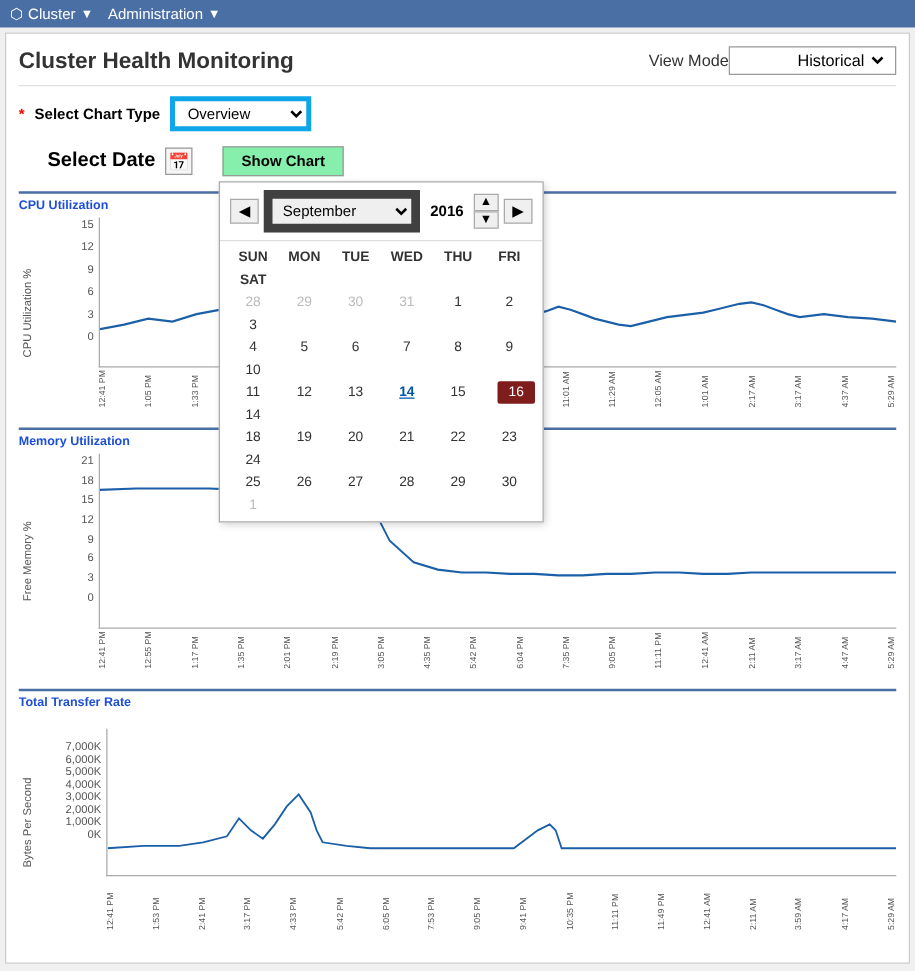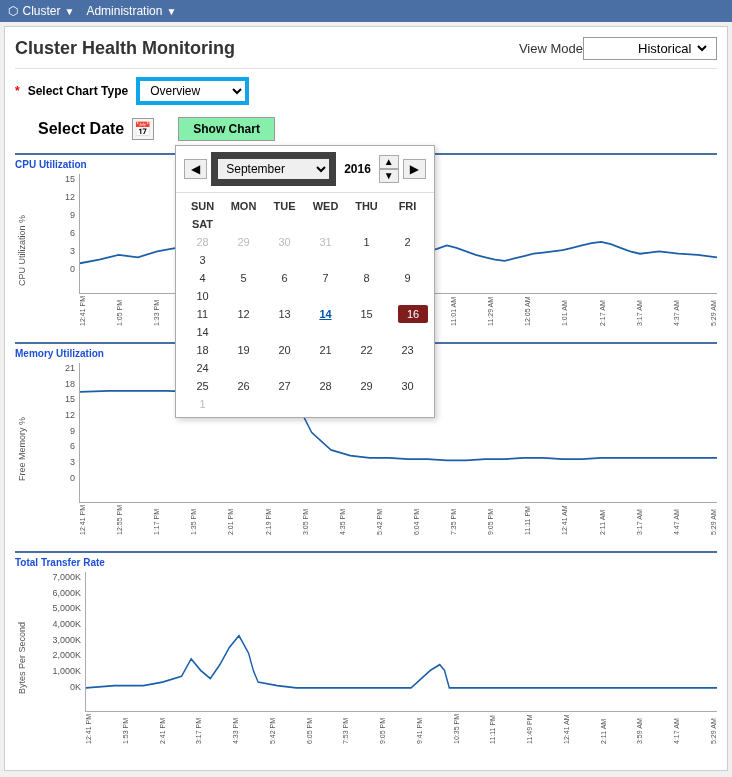--- a/index.html
+++ b/index.html
@@ -472,21 +472,21 @@
         </div>
       </div>
     </div>
   </div>
 
   <div class="chart-section">
     <div class="chart-title">Total Transfer Rate</div>
     <div class="chart-with-ytitle">
       <div class="y-axis-title">Bytes Per Second</div>
       <div style="flex:1">
-        <div class="chart-container" style="height: 140px;">
+        <div class="chart-container" style="height: 140px; align-items: center;">
           <div class="chart-y-axis" style="padding-bottom: 20px; width: 56px;">
             <span>7,000K</span>
             <span>6,000K</span>
             <span>5,000K</span>
             <span>4,000K</span>
             <span>3,000K</span>
             <span>2,000K</span>
             <span>1,000K</span>
             <span>0K</span>
           </div>

